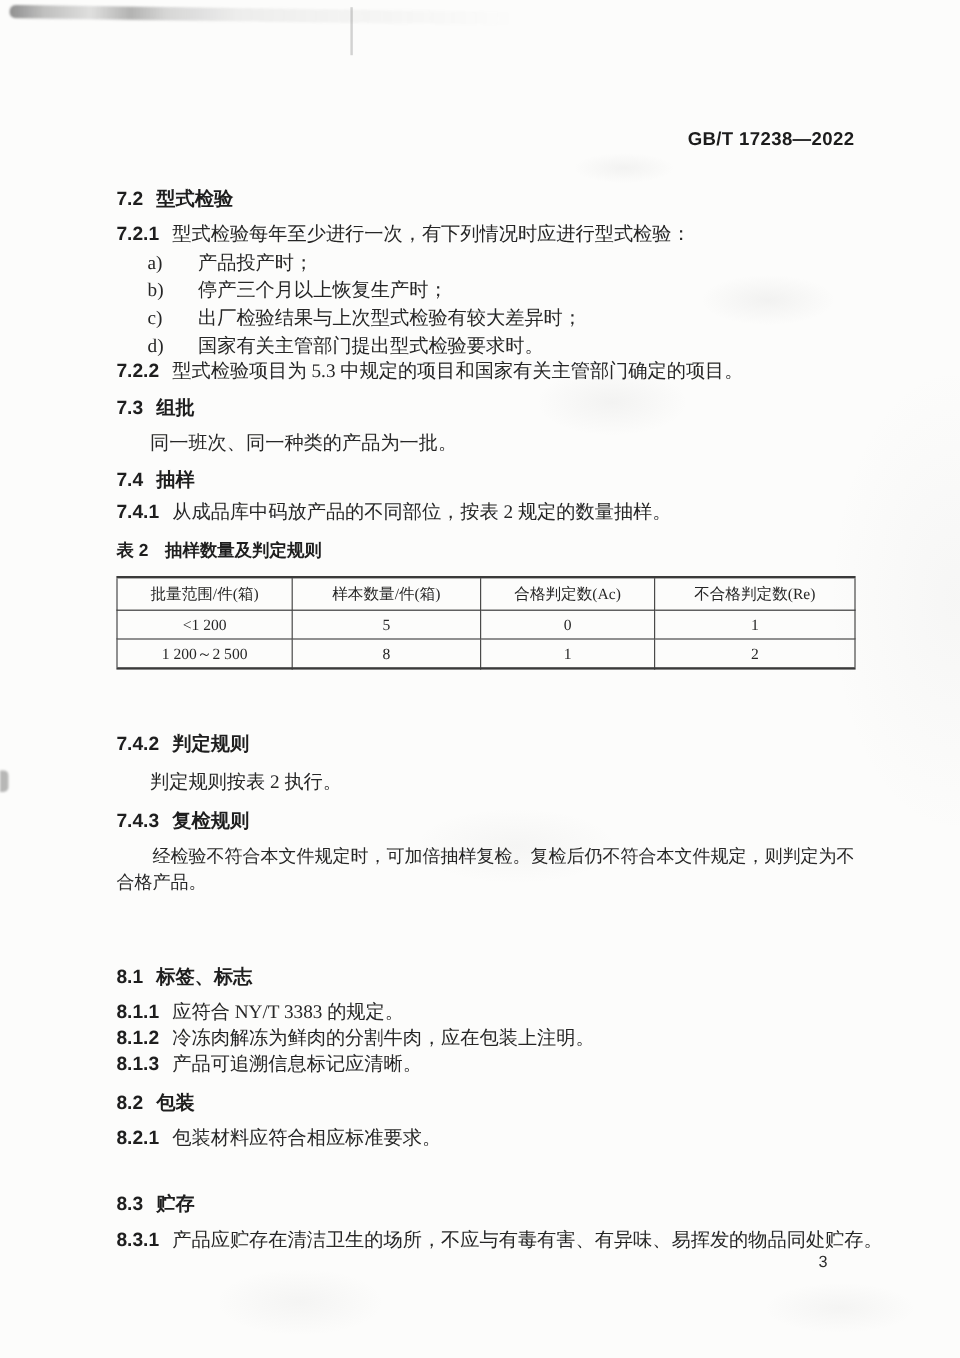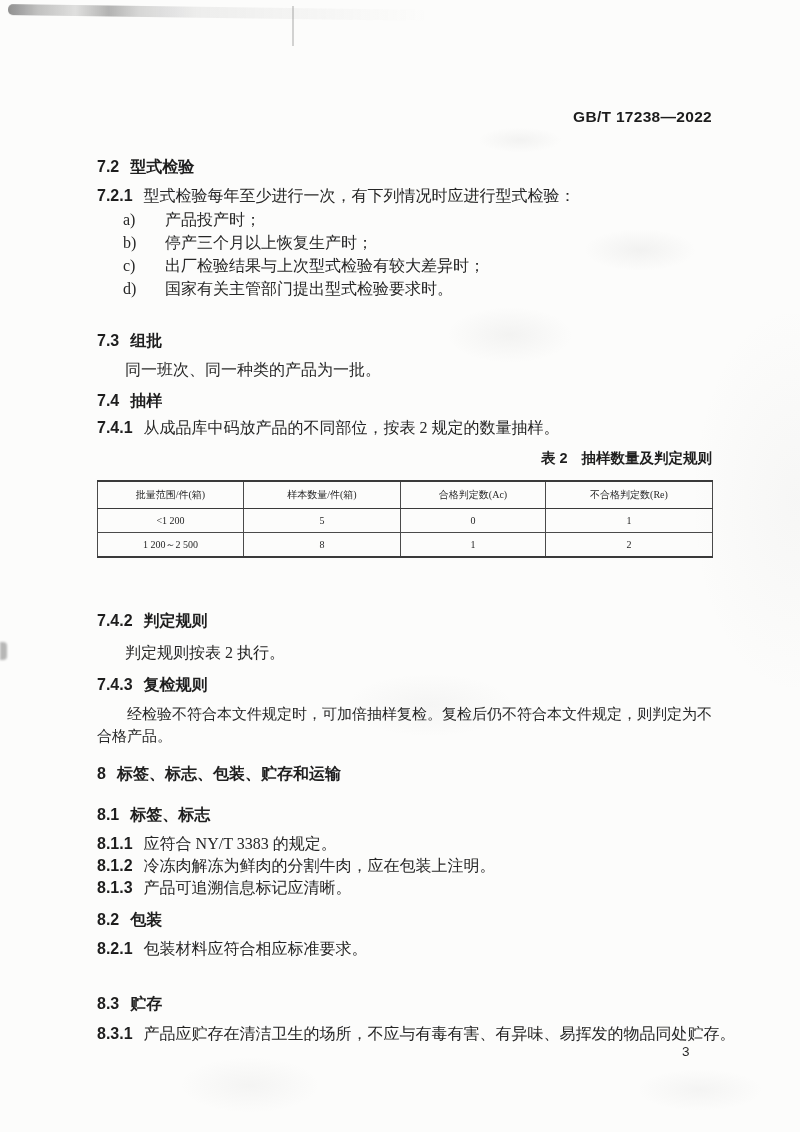--- a/index.html
+++ b/index.html
@@ -48,29 +48,29 @@
     font-family:"Liberation Sans","DejaVu Sans",sans-serif;
     font-weight:bold;color:#1e1e1e;
   }
   .std-no{
     position:absolute;top:108px;right:88px;
     font-family:"Liberation Sans","DejaVu Sans",sans-serif;
     font-weight:bold;font-size:15.5px;color:#1c1c1c;letter-spacing:.3px;
   }
   .li .marker{display:inline-block;width:42px;}
   .caption{
-    position:absolute;left:97px;width:615px;text-align:right;
+    position:absolute;left:97px;width:615px;text-align:left;
     font-family:"Liberation Sans","DejaVu Sans",sans-serif;
     font-weight:bold;font-size:14.5px;color:#1e1e1e;white-space:nowrap;
   }
   .caption .cap-label{margin-right:14px;}
   table.t2{
     position:absolute;left:97px;top:480px;width:615px;
     border-collapse:collapse;table-layout:fixed;
-    font-size:10px;color:#262626;font-family:Liberation Serif, serif;
+    font-size:13px;color:#262626;font-family:Liberation Serif, serif;
   }
   table.t2 col.c1{width:146px;} table.t2 col.c2{width:157px;}
   table.t2 col.c3{width:145px;} table.t2 col.c4{width:167px;}
   table.t2{border-top:2px solid #3a3a3a;border-bottom:2px solid #3a3a3a;
            border-left:1px solid #4a4a4a;border-right:1px solid #4a4a4a;}
   table.t2 th, table.t2 td{
     border-left:1px solid #4a4a4a;border-right:1px solid #4a4a4a;
     text-align:center;vertical-align:middle;font-weight:normal;padding:0;
   }
   table.t2 thead th{height:26px;border-bottom:1.5px solid #3a3a3a;}
@@ -107,20 +107,23 @@
   <div class="blk li" style="left:123px;top:233px">
     <span class="marker">b)</span><span>停产三个月以上恢复生产时；</span>
   </div>
   <div class="blk li" style="left:123px;top:279px">
     <span class="marker">d)</span><span>国家有关主管部门提出型式检验要求时。</span>
   </div>
   <div class="blk li" style="left:123px;top:256px">
     <span class="marker">c)</span><span>出厂检验结果与上次型式检验有较大差异时；</span>
   </div>
 
+  <div class="blk" style="left:97px;top:300px">
+    <span class="num">7.2.2</span><span>型式检验项目为 5.3 中规定的项目和国家有关主管部门确定的项目。</span>
+  </div>
 
   <div class="blk hd" style="left:97px;top:331px">
     <span class="num">7.3</span><span class="ttl">组批</span>
   </div>
   <div class="blk" style="left:125px;top:360px">同一班次、同一种类的产品为一批。</div>
 
   <div class="blk hd" style="left:97px;top:391px">
     <span class="num">7.4</span><span class="ttl">抽样</span>
   </div>
   <div class="blk" style="left:97px;top:418px">
@@ -165,23 +168,20 @@
   <div class="blk hd" style="left:97px;top:611px">
     <span class="num">7.4.2</span><span class="ttl">判定规则</span>
   </div>
   <div class="blk" style="left:125px;top:643px">判定规则按表 2 执行。</div>
 
   <div class="blk hd" style="left:97px;top:675px">
     <span class="num">7.4.3</span><span class="ttl">复检规则</span>
   </div>
   <div class="wrapblk" style="left:97px;top:703px;width:616px;text-indent:2em">经检验不符合本文件规定时，可加倍抽样复检。复检后仍不符合本文件规定，则判定为不合格产品。</div>
 
-  <div class="blk hd" style="left:97px;top:764px">
-    <span class="num">8</span><span class="ttl">标签、标志、包装、贮存和运输</span>
-  </div>
 
   <div class="blk hd" style="left:97px;top:805px">
     <span class="num">8.1</span><span class="ttl">标签、标志</span>
   </div>
   <div class="blk" style="left:97px;top:834px">
     <span class="num">8.1.1</span><span>应符合 NY/T 3383 的规定。</span>
   </div>
   <div class="blk" style="left:97px;top:856px">
     <span class="num">8.1.2</span><span>冷冻肉解冻为鲜肉的分割牛肉，应在包装上注明。</span>
   </div>

